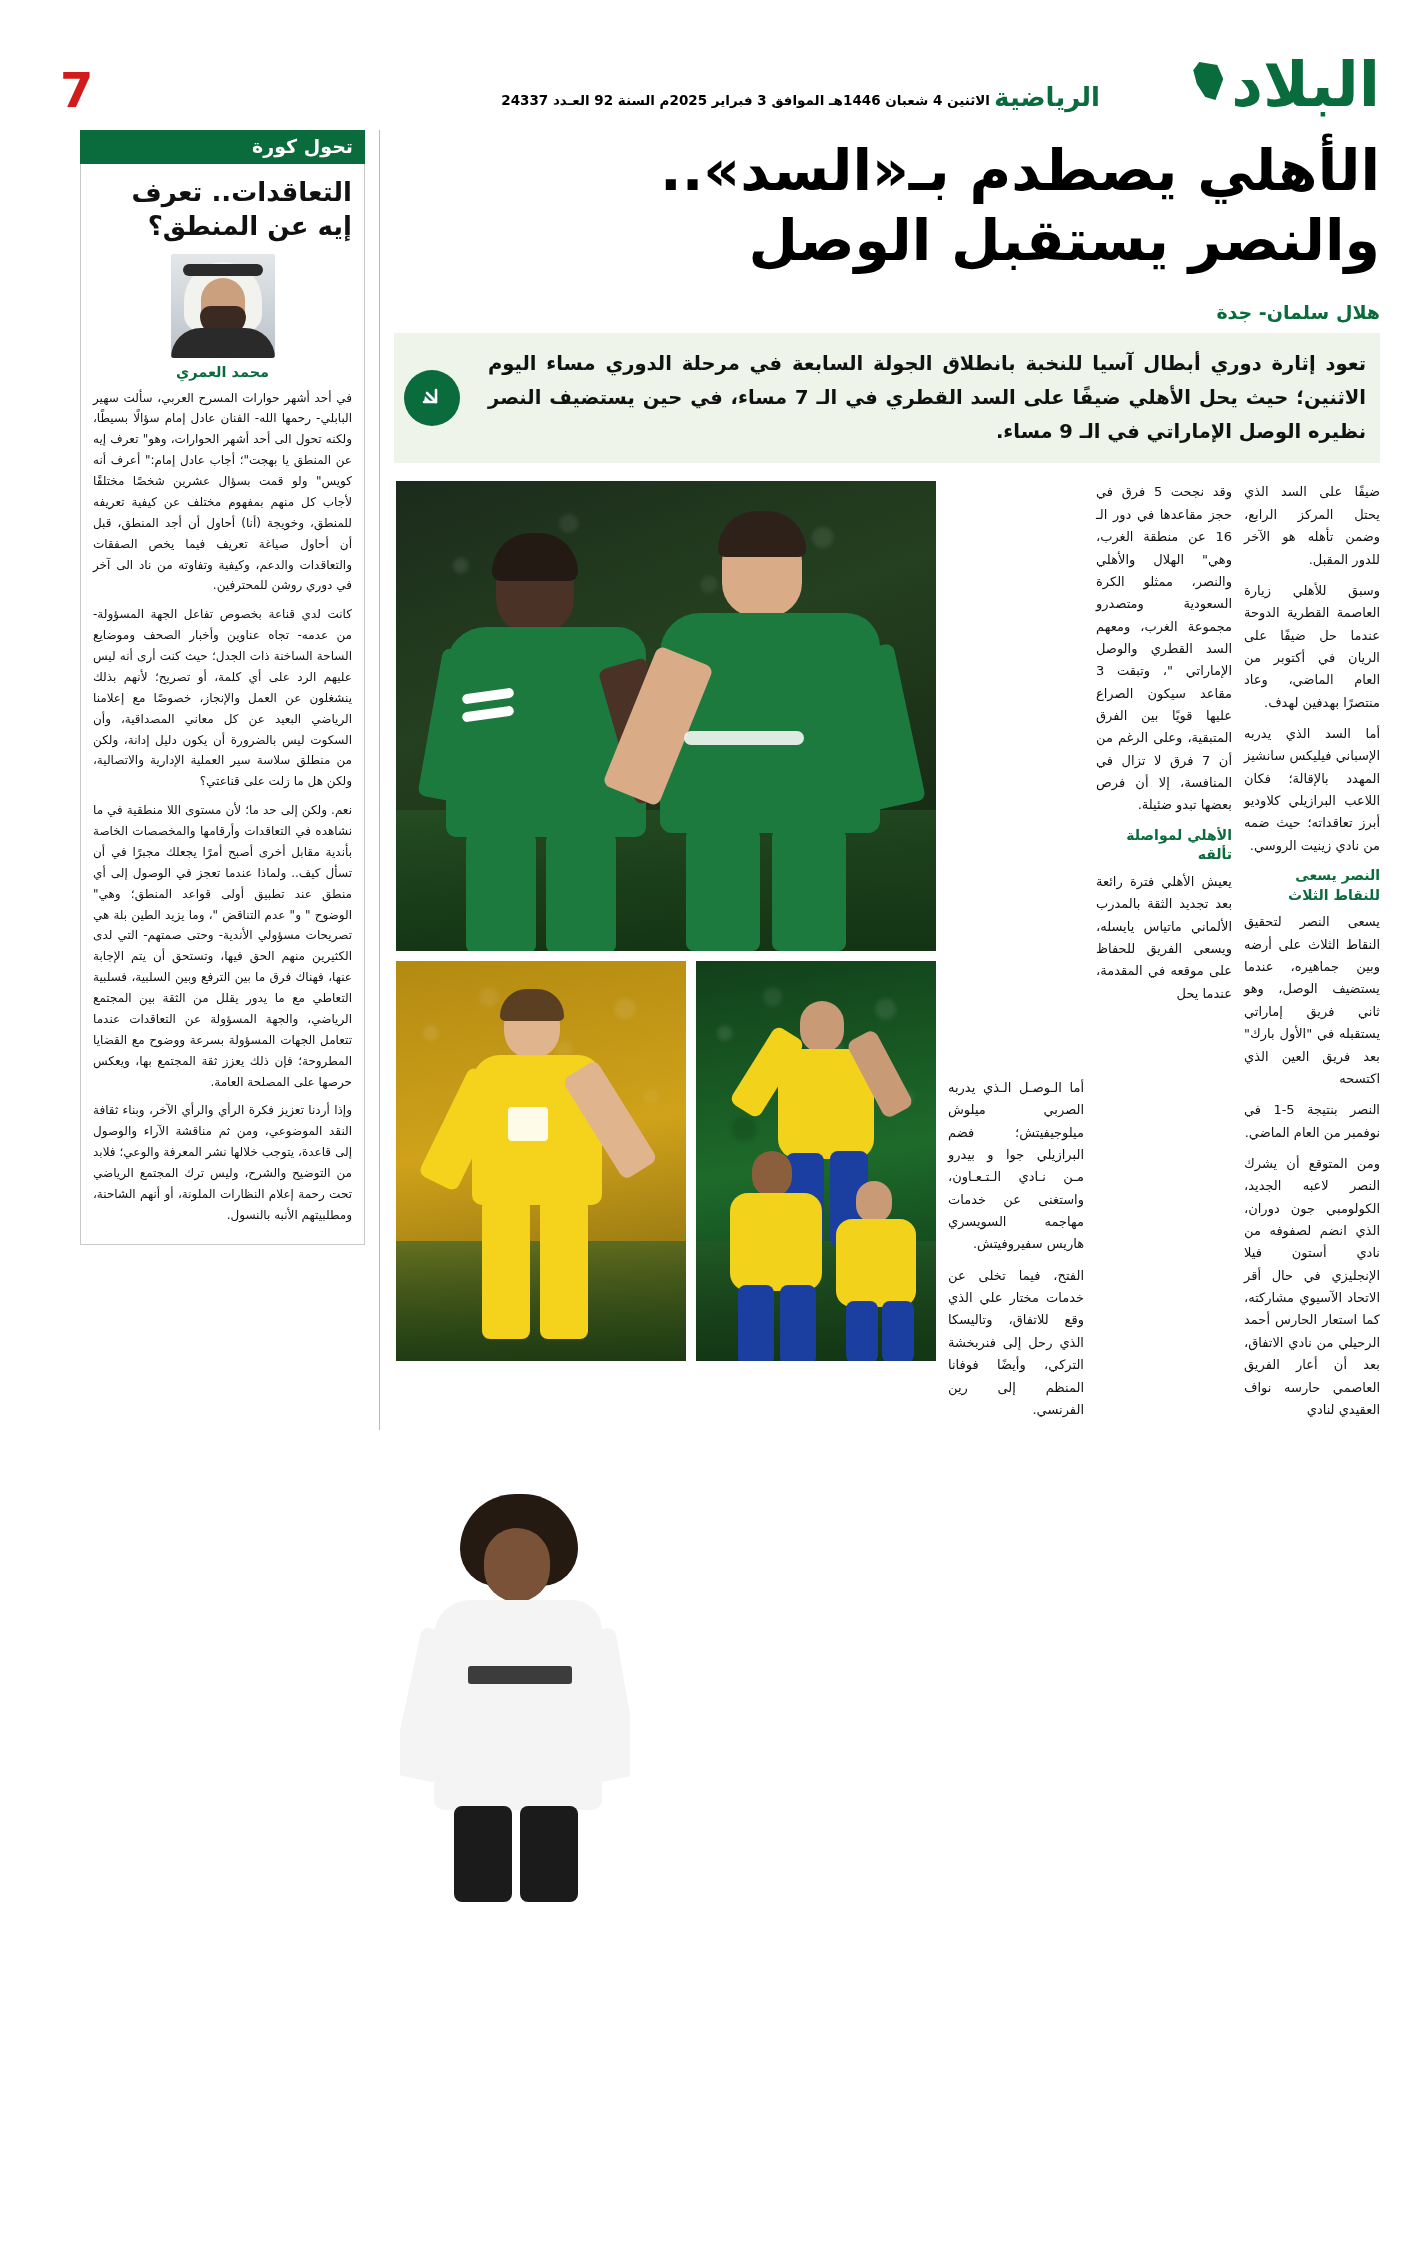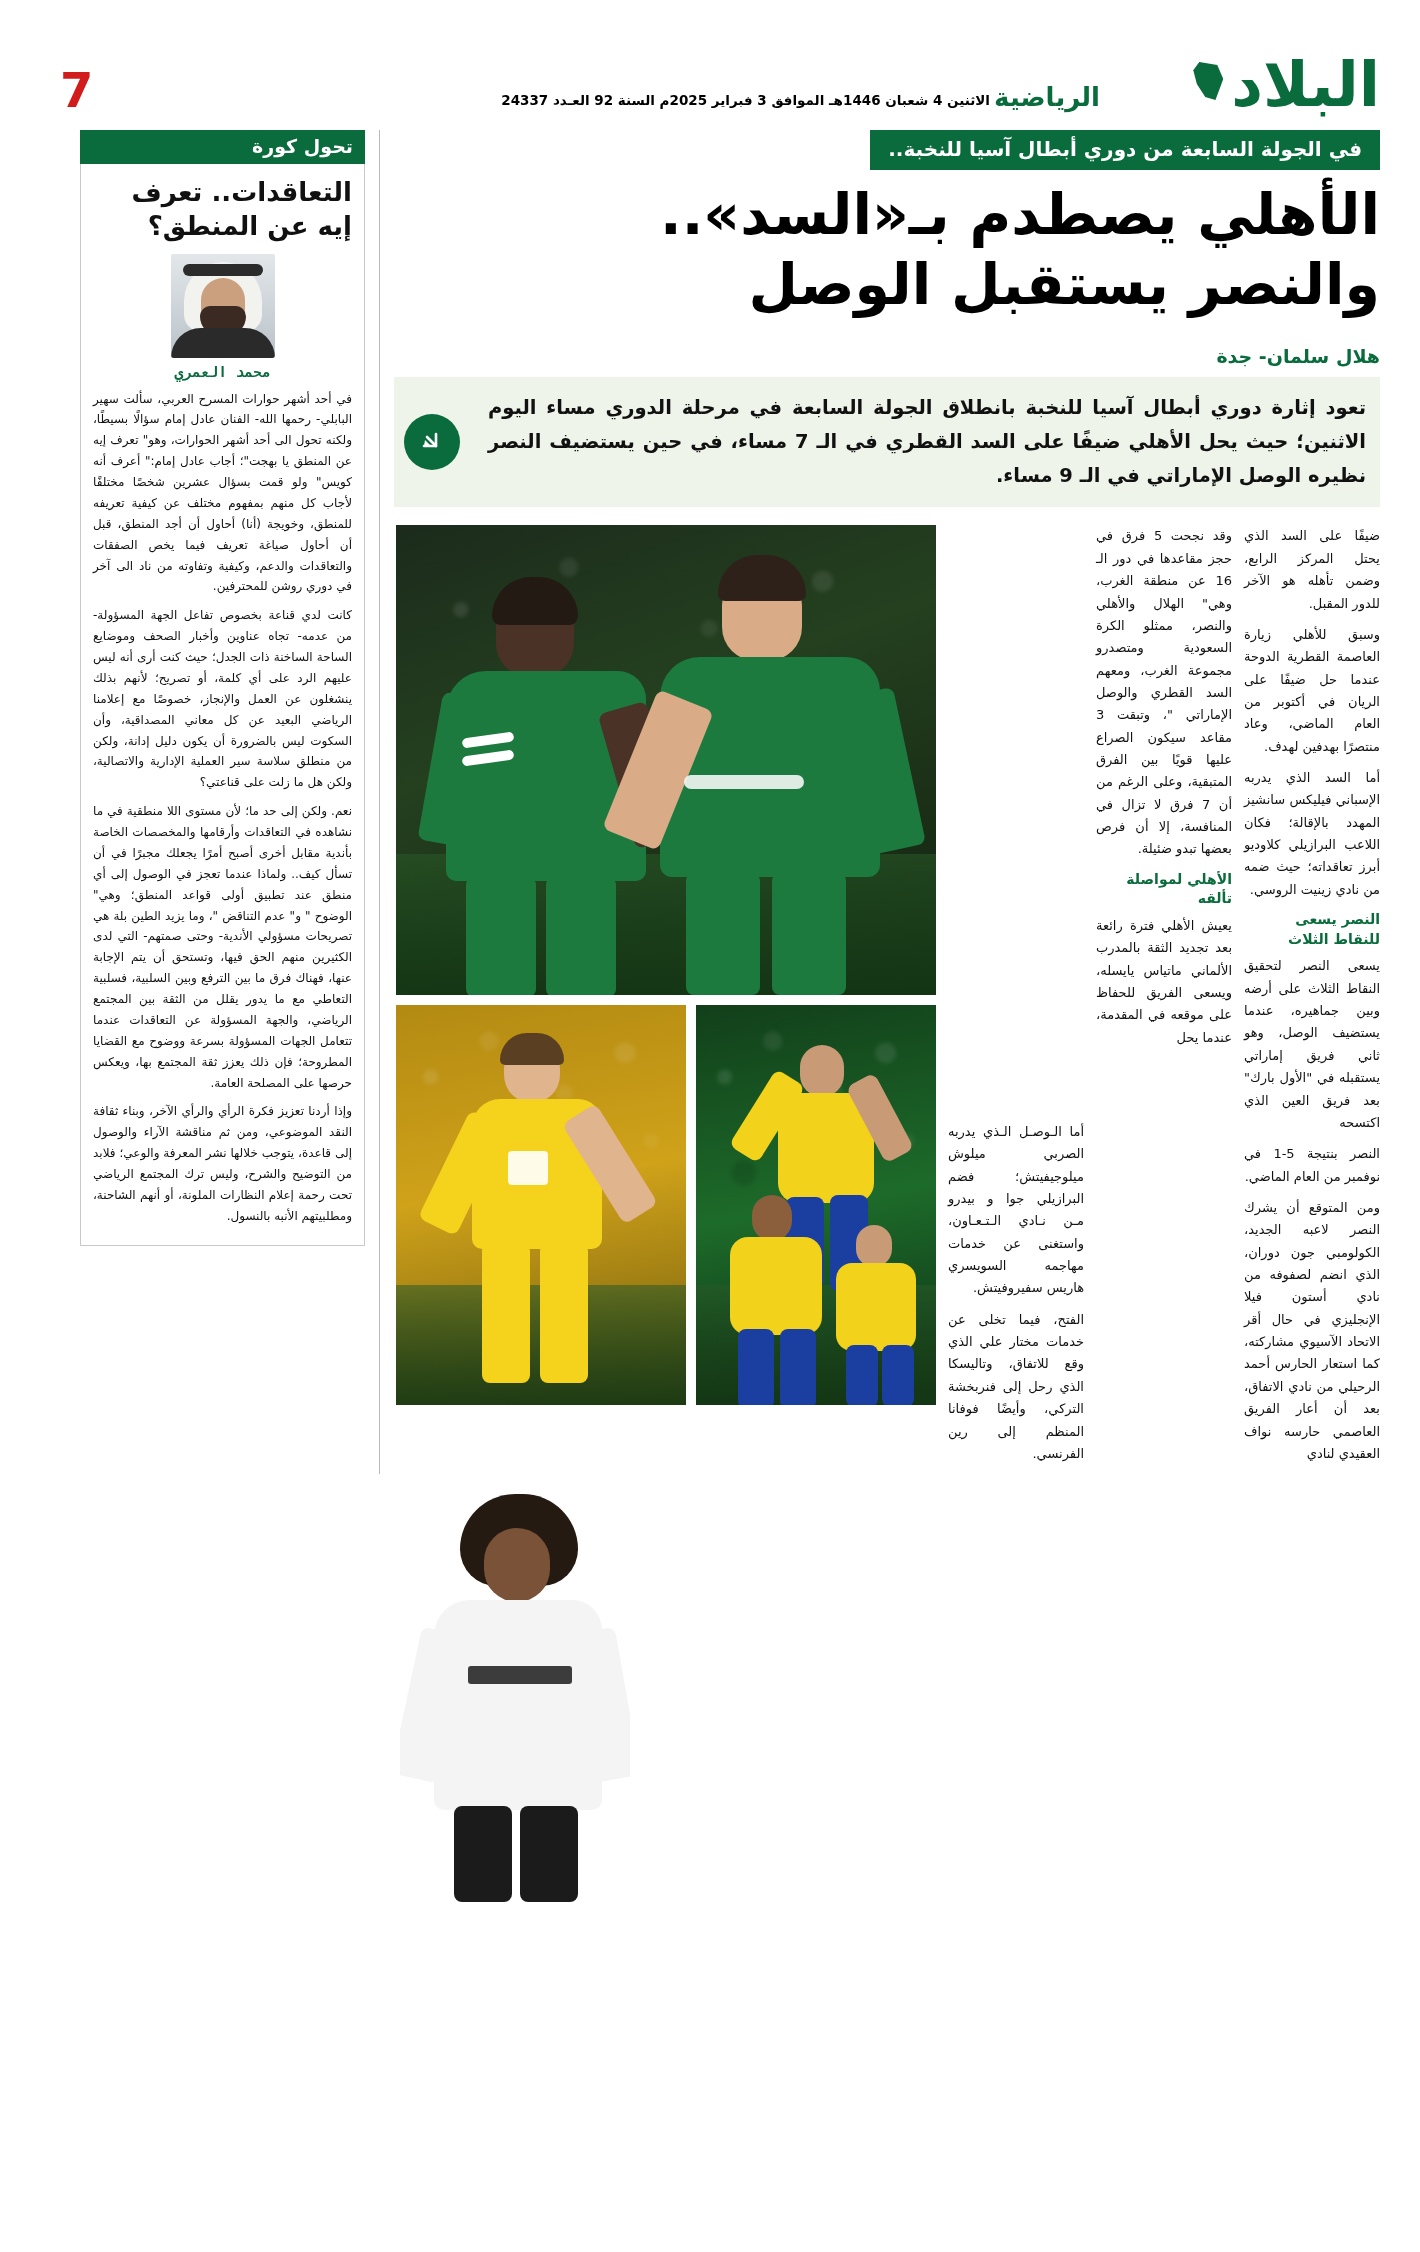--- a/index.html
+++ b/index.html
@@ -281,21 +281,20 @@
   .ap-face2 { position:absolute; top:24px; left:50%; transform:translateX(-50%); width:44px; height:54px; background:#caa07e; border-radius:22px 22px 20px 20px; }
   .ap-beard { position:absolute; top:52px; left:50%; transform:translateX(-50%); width:46px; height:30px; background:#3a2a22; border-radius:12px 12px 22px 22px; }
   .ap-body { position:absolute; bottom:0; left:50%; transform:translateX(-50%); width:104px; height:30px; background:#2a2a2a; border-radius:40px 40px 0 0; }
   .ap-iqal { position:absolute; top:10px; left:50%; transform:translateX(-50%); width:80px; height:12px; background:#2b2b2b; border-radius:6px; }
   .author-name {
     text-align: center;
     font-size: 14.5px;
     font-weight: bold;
     color: #0a6b3d;
     margin-bottom: 8px;
-    font-family: Liberation Mono, monospace;
   }
   .side-text {
     font-size: 12px;
     line-height: 1.74;
     text-align: justify;
     direction: rtl;
     color: #111;
   }
   .side-text p { margin: 0 0 8px 0; }
 </style>
@@ -311,23 +310,20 @@
     </div>
     <div class="sports-label">الرياضية</div>
     <div class="issue-line">الاثنين 4 شعبان 1446هـ الموافق 3 فبراير 2025م السنة 92 العـدد 24337</div>
     <div class="page-number">7</div>
   </div>
 
   <div class="content">
 
     <div class="main-col">
 
-      <div class="kicker-wrap">
-        <div class="kicker">في الجولة السابعة من دوري أبطال آسيا للنخبة..</div>
-      </div>
 
       <h1 class="headline">
         <span>الأهلي يصطدم بـ«السد»..</span><br>
         <span>والنصر يستقبل الوصل</span>
       </h1>
 
       <div class="byline">هلال سلمان- جدة</div>
 
       <div class="lead-row">
         <div class="lead-text">تعود إثارة دوري أبطال آسيا للنخبة بانطلاق الجولة السابعة في مرحلة الدوري مساء اليوم الاثنين؛ حيث يحل الأهلي ضيفًا على السد القطري في الـ 7 مساء، في حين يستضيف النصر نظيره الوصل الإماراتي في الـ 9 مساء.</div>

